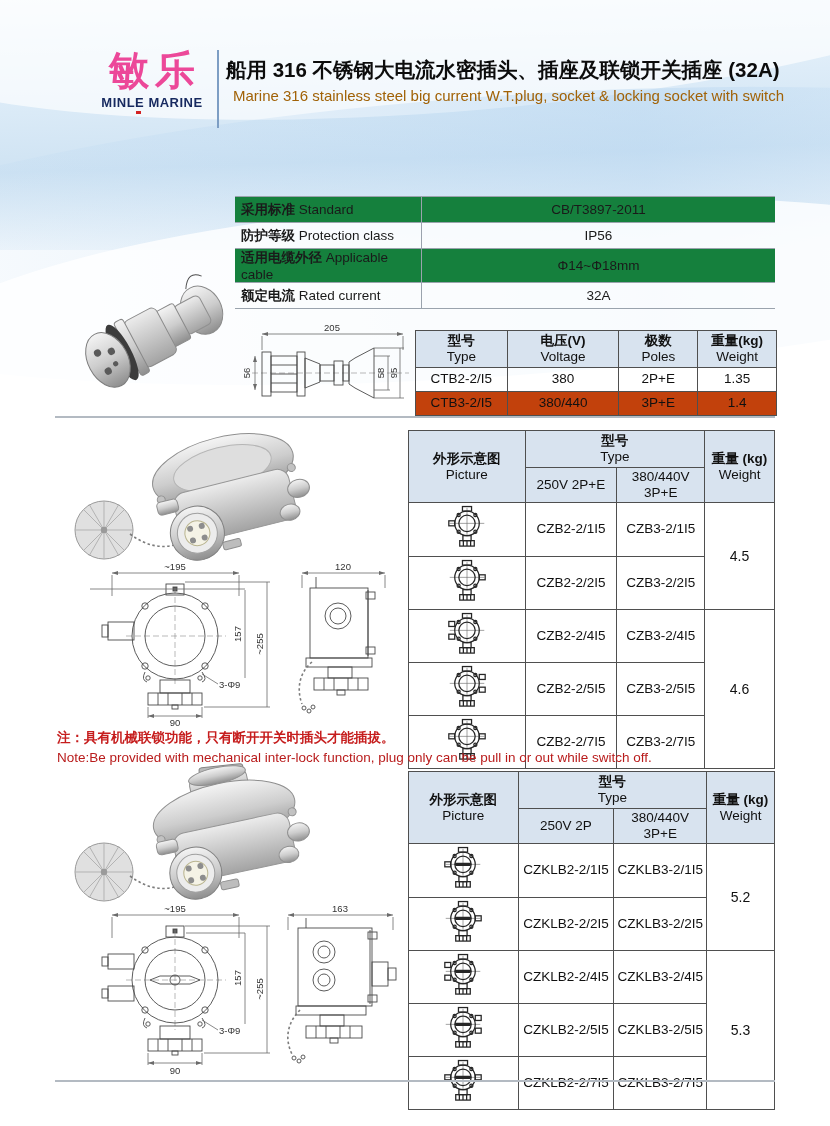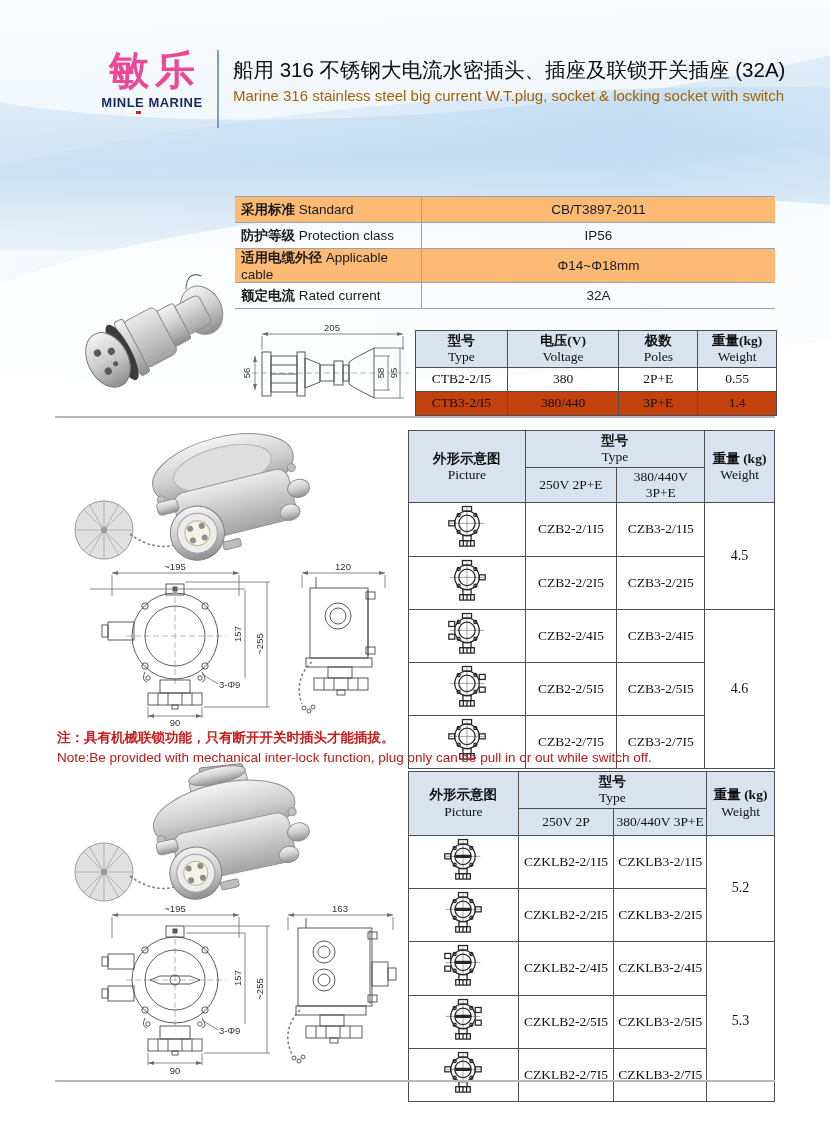--- a/index.html
+++ b/index.html
@@ -11,33 +11,33 @@
   .wave{position:absolute;border-radius:50%;}
   .wave1{left:-180px;top:-190px;width:1300px;height:300px;background:rgba(255,255,255,.65);transform:rotate(-5deg);}
   .wave2{left:-250px;top:96px;width:1500px;height:280px;background:linear-gradient(90deg,rgba(255,255,255,0),rgba(180,212,240,.45) 60%,rgba(255,255,255,.2));transform:rotate(-4deg);}
   .wave3{left:-100px;top:200px;width:1200px;height:260px;background:rgba(255,255,255,.8);transform:rotate(-3deg);}
   
   .logo{position:absolute;left:86px;top:50px;width:132px;text-align:center;}
   .logo-cn{font-size:40px;font-weight:bold;color:#ec4899;letter-spacing:6px;line-height:1;text-indent:6px;}
   .logo-en{margin-top:5px;font-size:13px;font-weight:bold;color:#16295f;letter-spacing:.5px;}
   .logo-red{position:absolute;left:50px;top:61px;width:5px;height:3px;background:#d32222;}
   .hdr-divider{position:absolute;left:217px;top:50px;width:2px;height:78px;background:#7d9ec4;}
-  .title-cn{position:absolute;left:233px;top:56px;width:560px;font-size:20.5px;font-weight:normal;color:#0c0c0c;}
+  .title-cn{position:absolute;left:226px;top:56px;width:560px;font-size:20.5px;font-weight:bold;color:#0c0c0c;}
   .title-en{position:absolute;left:233px;top:87px;width:570px;font-size:15px;color:#a16207;}
   
   table{border-collapse:collapse;}
   .spec-table{position:absolute;left:235px;top:196px;width:540px;font-size:13.5px;border-top:1px solid #9aa3ad;}
   .spec-table td{height:25px;border-bottom:1px solid #9aa3ad;padding:0;}
   .spec-table td.lbl{width:180px;padding-left:6px;}
   .spec-table td.val{text-align:center;border-left:1px solid #9aa3ad;}
-  .spec-table tr.shade{background:#fdba74;}
+  .spec-table tr.shade{background:#15803d;}
   .cn{font-weight:bold;}
   
   .dtab{position:absolute;text-align:center;font-size:13.5px;color:#111;}
-  .dtab th,.dtab td{border:1px solid #4f4f4f;padding:1px 2px;font-weight:normal;line-height:1.2;font-family:Liberation Serif, serif;}
+  .dtab th,.dtab td{border:1px solid #4f4f4f;padding:1px 2px;font-weight:normal;line-height:1.2;}
   .dtab th{background:#d8e3ef;}
   .t1{left:415px;top:330px;width:362px;}
   .t1 th{height:34px;}
   .t1 td{height:21px;}
   .t1 tr.shade td{background:#c2410c;}
   .t2{left:408px;top:430px;width:367px;}
   .t2 td{height:45px;background:#fff;margin-top:12px;}
   .t3{left:408px;top:771px;}
   .t3 td{height:47px;}
   .wcell{font-size:14px;}
@@ -182,21 +182,21 @@
         <tr>
       <th><span class="cn">型号</span><br><span>Type</span></th>
       <th><span class="cn">电压(V)</span><br><span>Voltage</span></th>
       <th><span class="cn">极数</span><br><span>Poles</span></th>
       <th><span class="cn">重量(kg)</span><br><span>Weight</span></th>
     </tr>
     <tr>
       <td>CTB2-2/I5</td>
       <td>380</td>
       <td>2P+E</td>
-      <td>0.55</td>
+      <td>1.35</td>
     </tr>
     <tr class="shade">
       <td>CTB3-2/I5</td>
       <td>380/440</td>
       <td>3P+E</td>
       <td>1.4</td>
     </tr>
   </tbody>
     </table>
 

